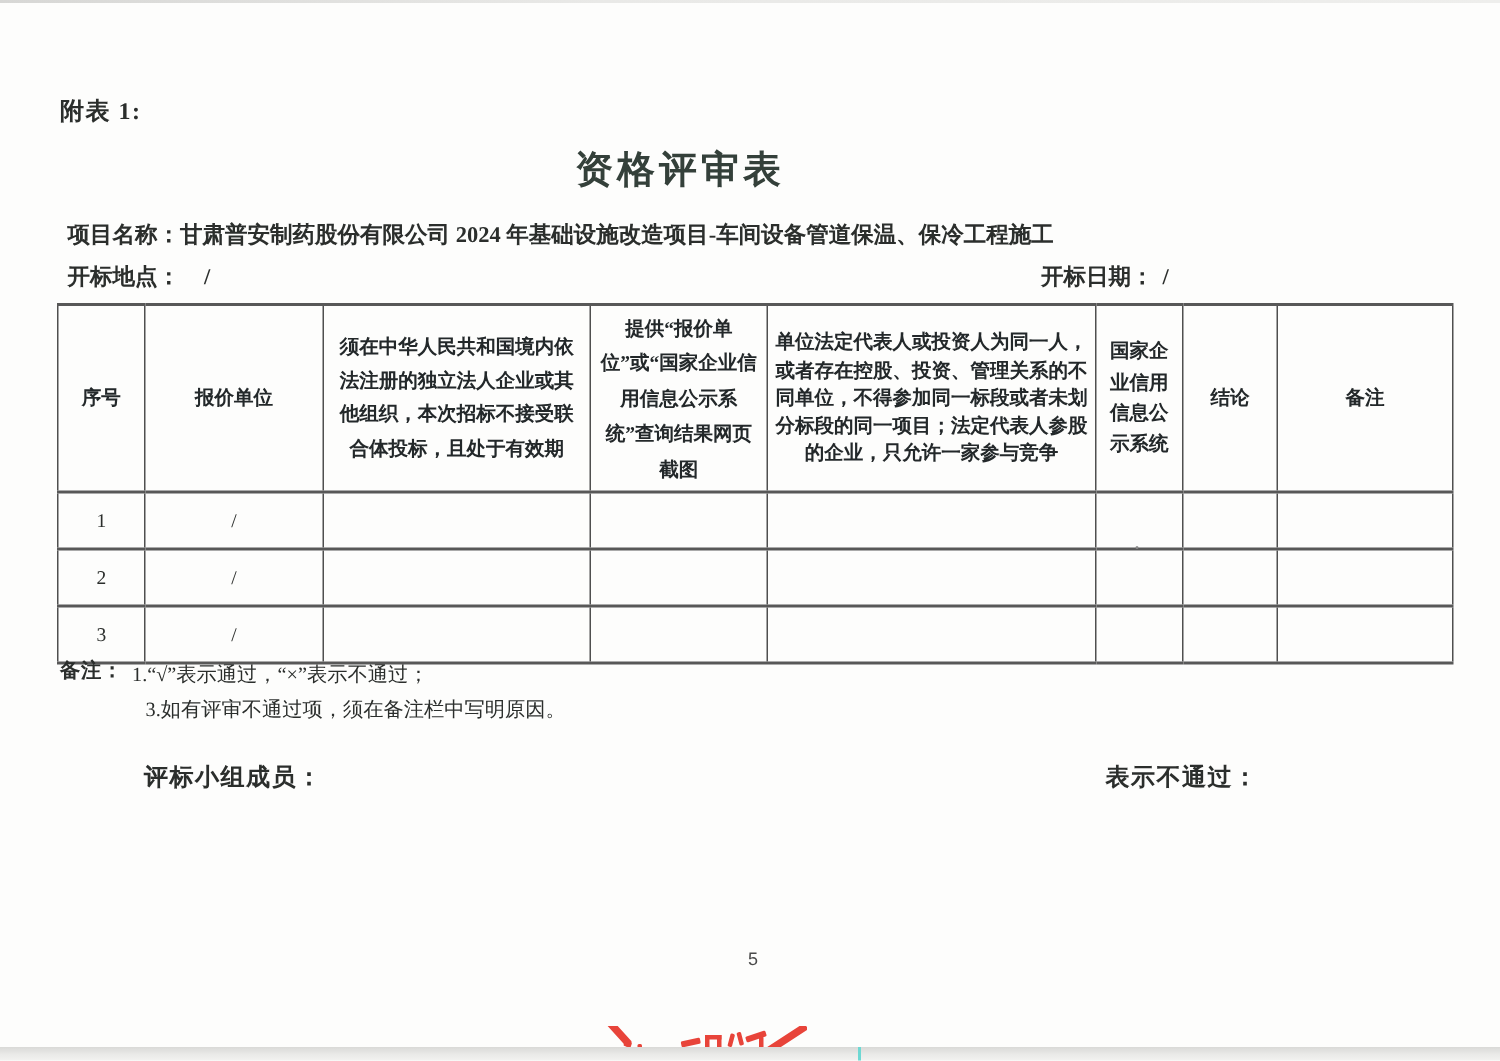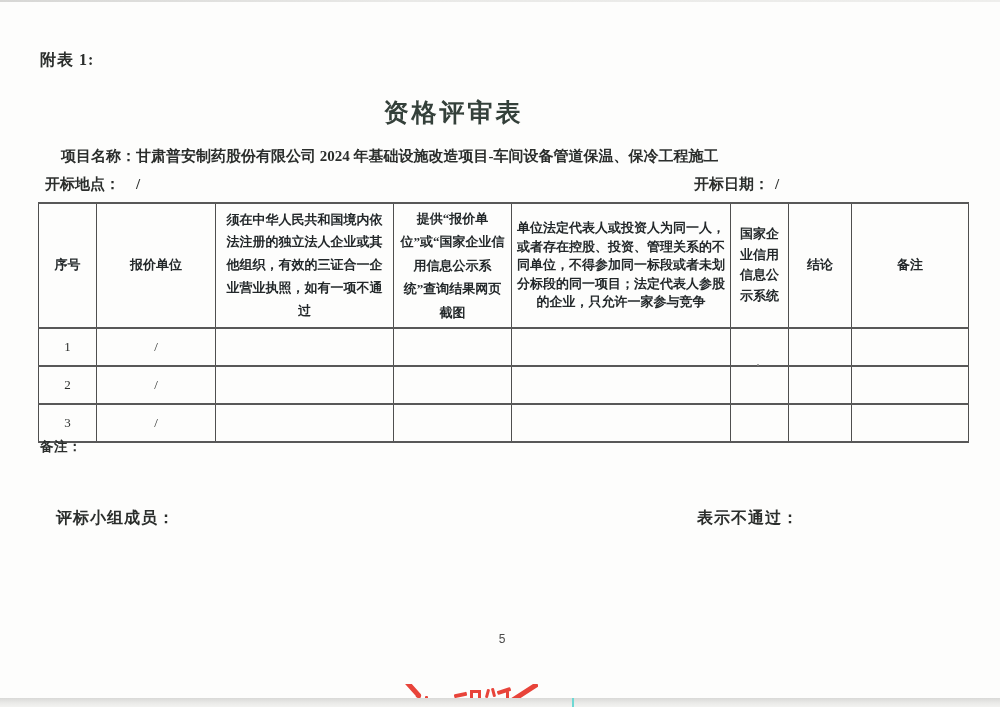--- a/index.html
+++ b/index.html
@@ -10,30 +10,30 @@
     background: #fdfdfc;
     font-family: "Liberation Serif", "DejaVu Serif", serif;
     color: #2b2e2c;
     overflow: hidden;
   }
   .edge-top {
     position:absolute; left:0; top:0; width:1000px; height:2px;
     background: linear-gradient(to right,#d7d7d5,#e9e9e7 40%,#eeeeec);
   }
   .appendix {
-    position:absolute; left:40px; top:50px;
+    position:absolute; left:40px; top:64px;
     font-size:16px; font-weight:bold; letter-spacing:1px;
   }
   .doc-title {
     position:absolute; left:0; top:96px; width:907px;
     text-align:center; font-size:25px; font-weight:bold;
     letter-spacing:3px; color:#34403a;
   }
   .meta-line { position:absolute; font-size:15px; font-weight:bold; white-space:nowrap; }
-  .project-line { left:45px; top:147px;margin-left:16px; }
+  .project-line { left:45px; top:147px; }
   .place-line { left:45px; top:175px; }
   .date-line  { left:694px; top:175px; }
   .meta-value { font-weight:bold; margin-left:16px; }
   .date-line .meta-value { margin-left:6px; }
 
   table.review-table {
     position:absolute; left:38px; top:202px;
     width:930px; border-collapse:collapse; table-layout:fixed;
     background:transparent;
   }
@@ -54,21 +54,21 @@
   td.h-col6 { padding:3px 8px; line-height:1.6; }
   td.cell-num, td.cell-unit { font-size:13.5px; }
 
   .notes { position:absolute; left:40px; top:438px; font-size:13.5px; }
   .notes-row { display:flex;text-align:center; }
   .notes-label { font-weight:bold; white-space:nowrap; letter-spacing:0.5px; }
   .note-item { line-height:23px; white-space:nowrap; }
   .note-first { margin-left:6px; }
   .note-rest { margin-left:57px; }
 
-  .sig { position:absolute; top:508px; font-size:16px; font-weight:bold; letter-spacing:1px; }
+  .sig { position:absolute; top:508px; font-size:16px; font-weight:bold; letter-spacing:1px;margin-left:40px; }
   .sig-committee { left:56px; }
   .sig-supervisor { left:697px; }
 
   .page-number { position:absolute; left:462px; top:632px; width:80px; text-align:center; font-size:12px; color:#4a4a4a; font-family:"Liberation Sans","DejaVu Sans",sans-serif; }
 
   .stamp-clip {
     position:absolute; left:388px; top:684px; width:150px; height:16px;
     overflow:hidden;
   }
   .sp { position:absolute; }
@@ -114,21 +114,21 @@
       <col style="width:118px">
     <col style="width:219px">
       <col style="width:58px">
       <col style="width:63px">
       <col style="width:117px">
   </colgroup>
   <tbody>
       <tr class="header-row">
     <td>序号</td>
     <td>报价单位</td>
-    <td class="h-pad">须在中华人民共和国境内依法注册的独立法人企业或其他组织，有效的三证合一企业营业执照，如有一项不通过</td>
+    <td class="h-pad">须在中华人民共和国境内依法注册的独立法人企业或其他组织，本次招标不接受联合体投标，且处于有效期</td>
     <td class="h-col4">提供“报价单位”或“国家企业信用信息公示系统”查询结果网页截图</td>
     <td class="h-col5">单位法定代表人或投资人为同一人，或者存在控股、投资、管理关系的不同单位，不得参加同一标段或者未划分标段的同一项目；法定代表人参股的企业，只允许一家参与竞争</td>
     <td class="h-col6">国家企业信用信息公示系统</td>
     <td>结论</td>
     <td>备注</td>
   </tr>
   <tr class="body-row">
     <td class="cell-num">1</td>
     <td class="cell-unit">/</td>
     <td></td>
@@ -159,21 +159,23 @@
     <td></td>
   </tr>
 </tbody>
   </table>
 
 <div class="speck"></div>
 
 <div class="notes">
   <div class="notes-row">
     <span class="notes-label">备注：</span>
+    <span class="note-item note-first">1.“√”表示通过，“×”表示不通过；</span>
   </div>
+  <div class="note-item note-rest">3.如有评审不通过项，须在备注栏中写明原因。</div>
 </div>
 
 <div class="sig sig-committee">评标小组成员：</div>
 <div class="sig sig-supervisor">表示不通过：</div>
 
 <div class="page-number">5</div>
 
 <div class="stamp-clip">
   <div class="sp sp-bar sp1" style="background-color: rgb(232, 68, 58);"></div>
   <div class="sp sp-bar sp1b" style="background-color: rgb(232, 68, 58);"></div>

